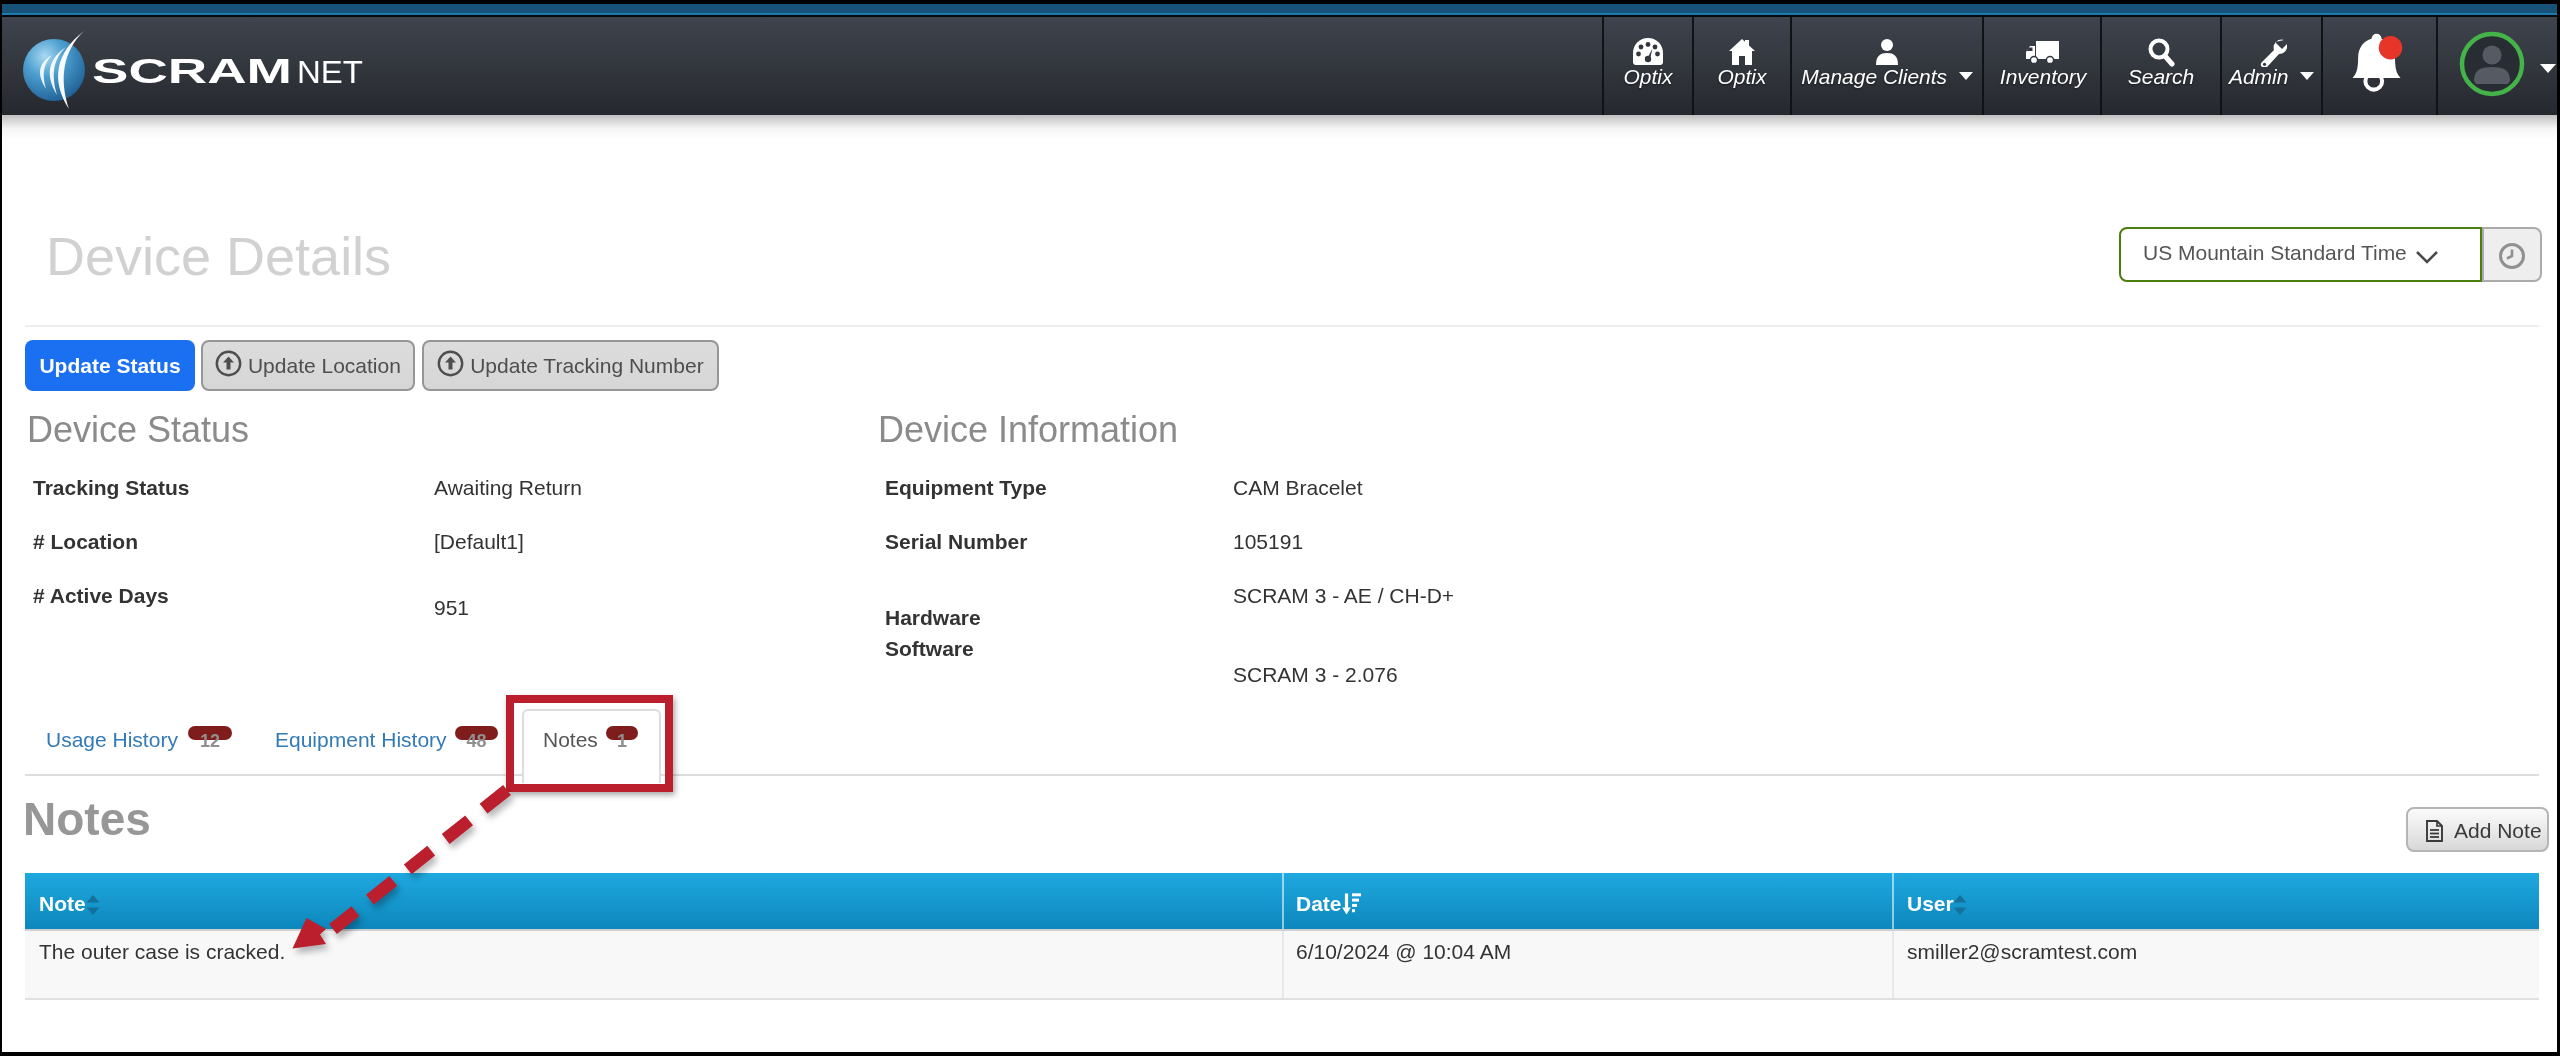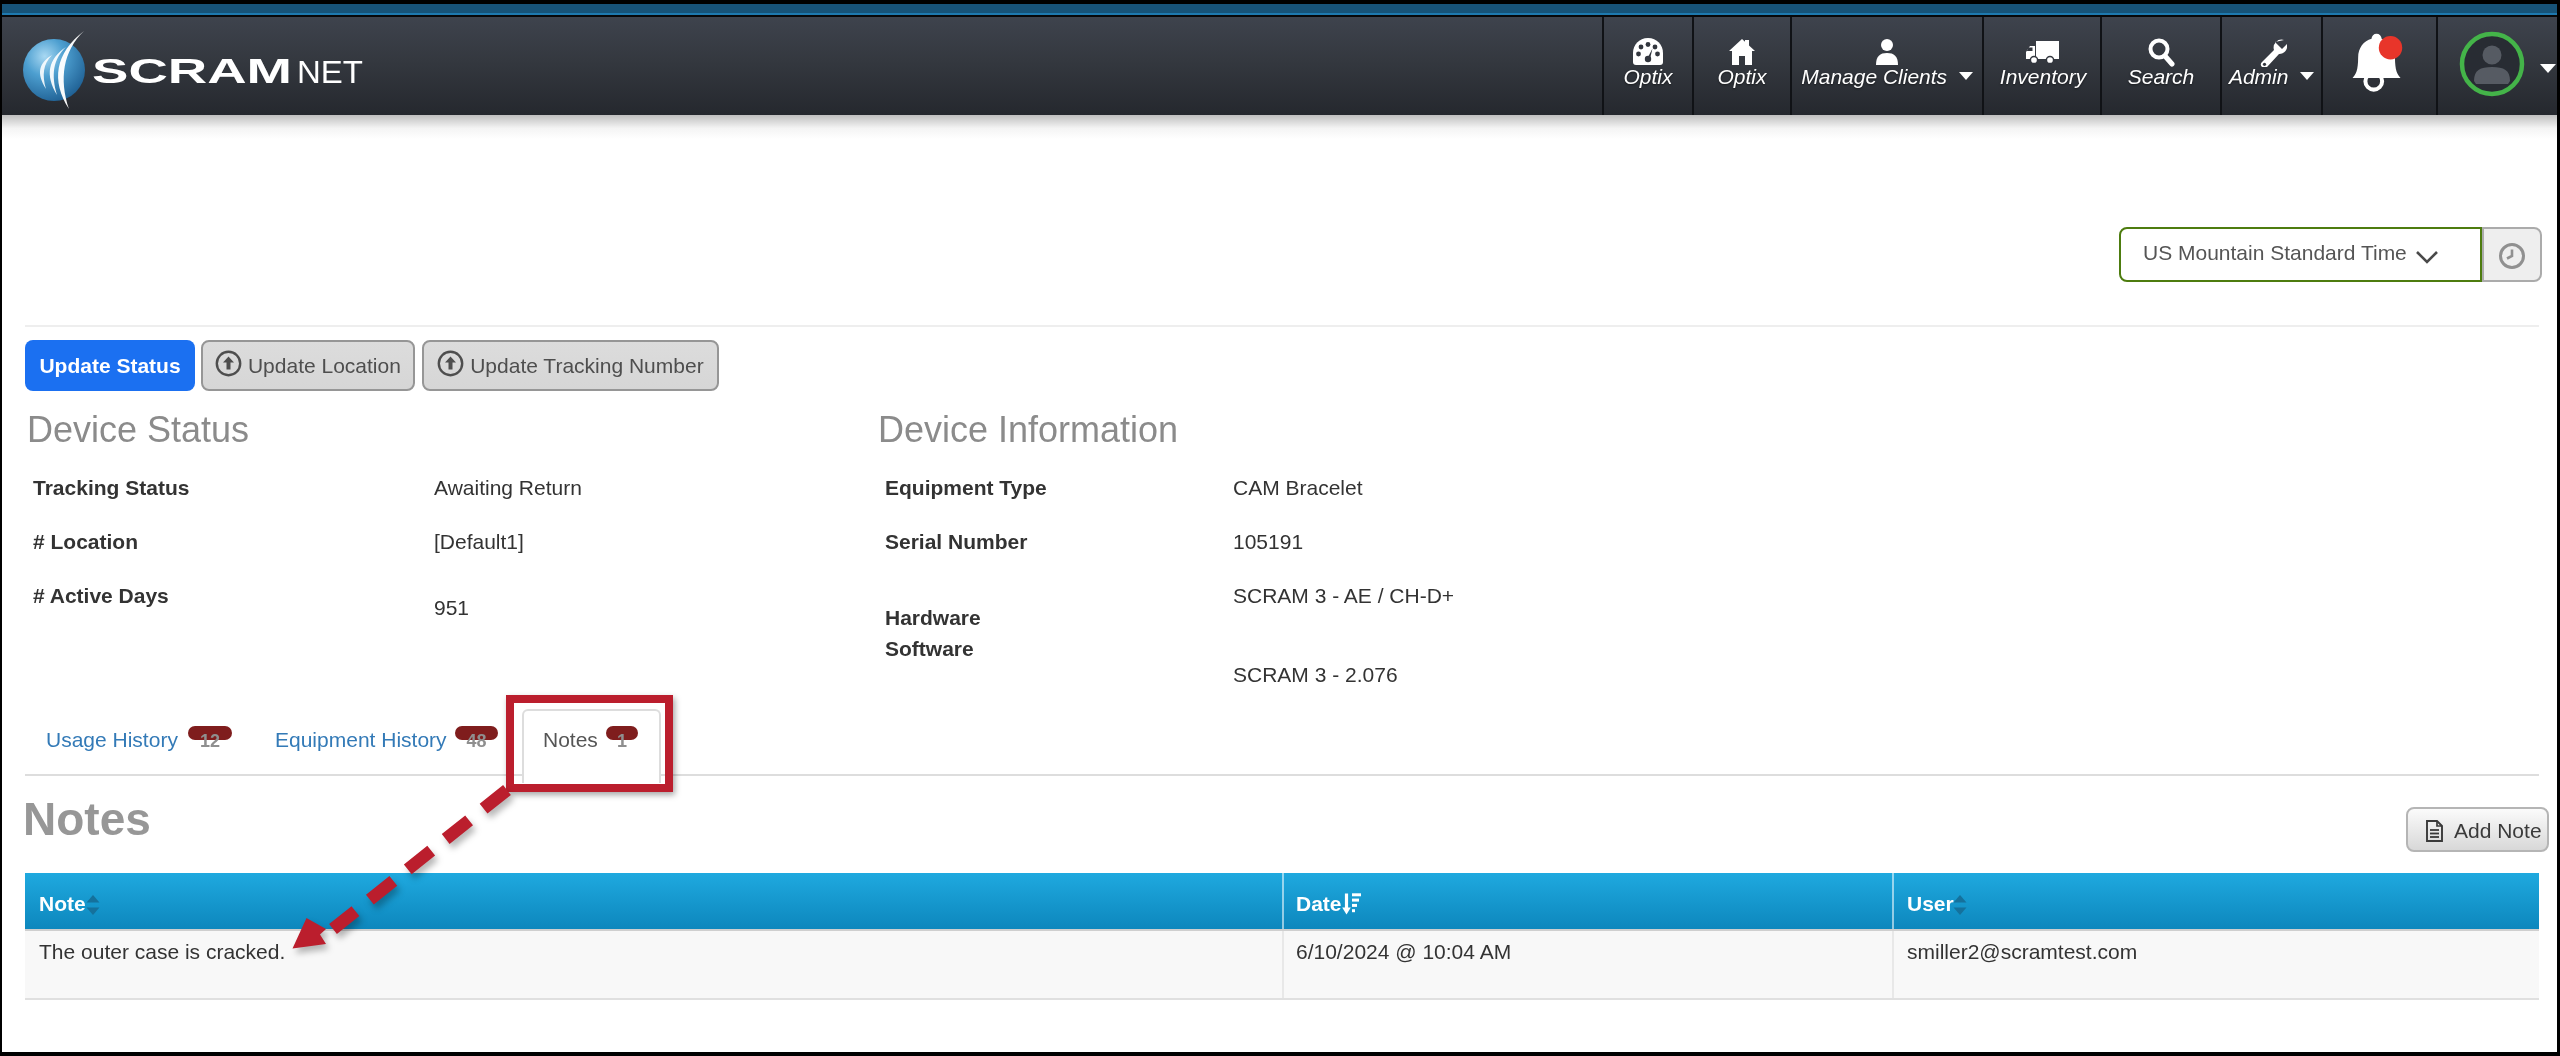--- a/index.html
+++ b/index.html
@@ -146,20 +146,21 @@
         <svg class="abs" style="left:20px;top:11px" width="100" height="74" viewBox="0 0 100 74">
           <circle cx="34" cy="36" r="30" fill="#282c33" stroke="#44b449" stroke-width="4.5"></circle>
           <circle cx="34" cy="27" r="9.5" fill="#565b63"></circle>
           <path d="M16,53 C16,42 22,39 34,39 C46,39 52,42 52,53 L50,56 L18,56 Z" fill="#565b63"></path>
           <path d="M82,36 l16,0 l-8,9 z" fill="#fff"></path>
         </svg>
       </div>
     </div>
     <div id="navshadow"></div>
 
+    <div class="h1">Device Details</div>
     <div id="tzsel">
         <div class="txt">US Mountain Standard Time</div>
       <svg class="abs" style="left:294px;top:21px" width="24" height="15" viewBox="0 0 24 15">
         <path d="M2,2 L12,12 L22,2" fill="none" stroke="#4a4a4a" stroke-width="2.6"></path>
       </svg>
     </div>
     <div id="tzbtn">
       <svg class="abs" style="left:14px;top:13px" width="28" height="28" viewBox="0 0 28 28">
         <circle cx="14" cy="14" r="11.5" fill="none" stroke="#909090" stroke-width="3"></circle>
         <path d="M14,7.5 L14,14 L9,16.5" fill="none" stroke="#909090" stroke-width="2.6"></path>

